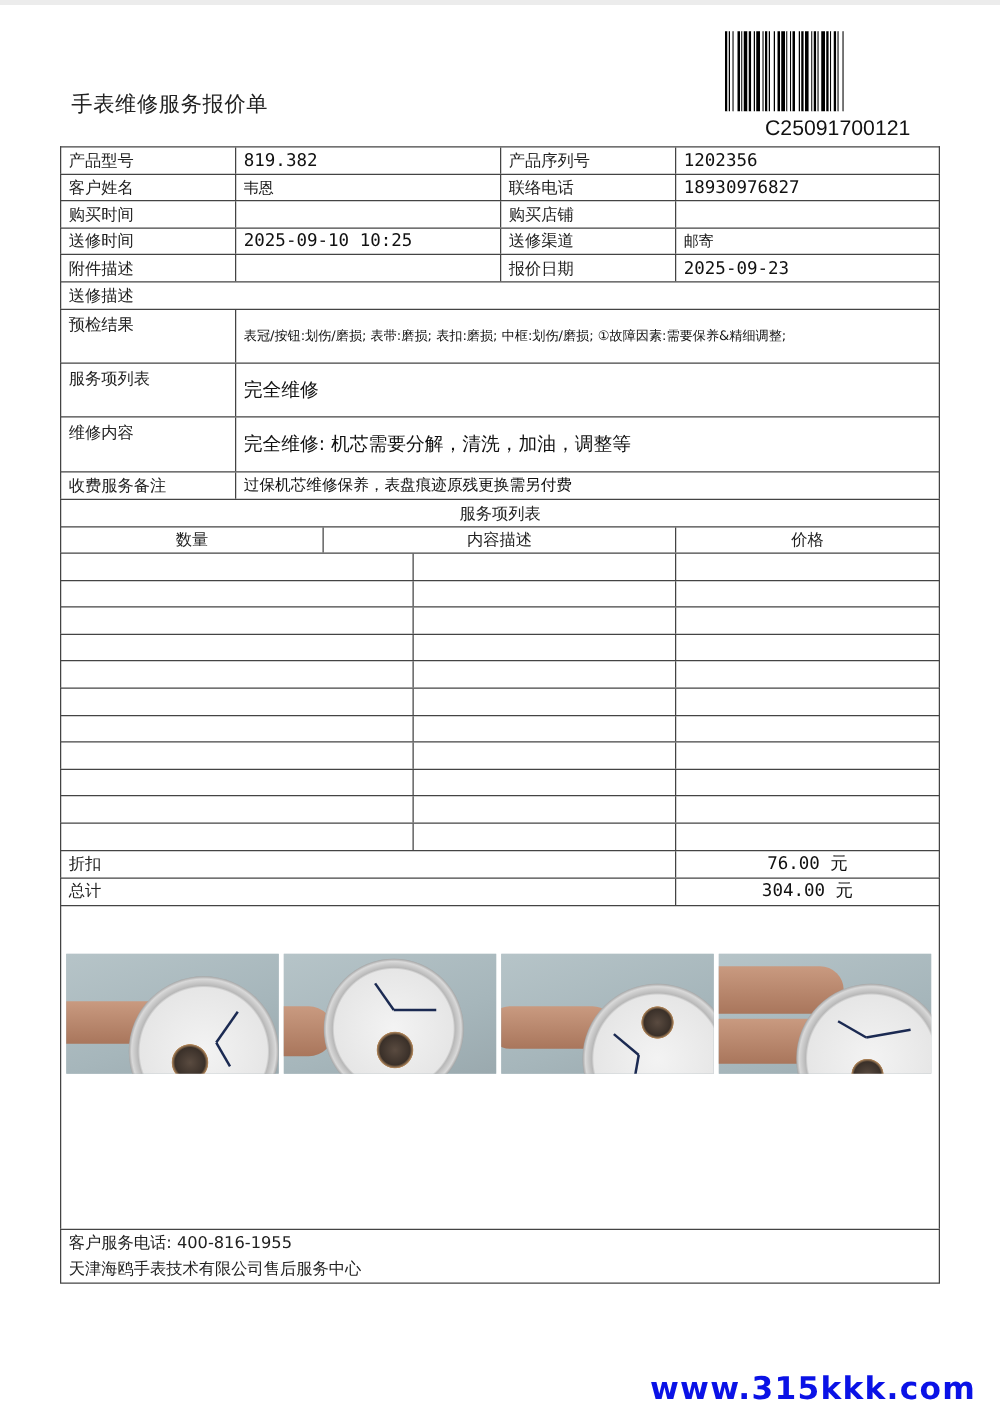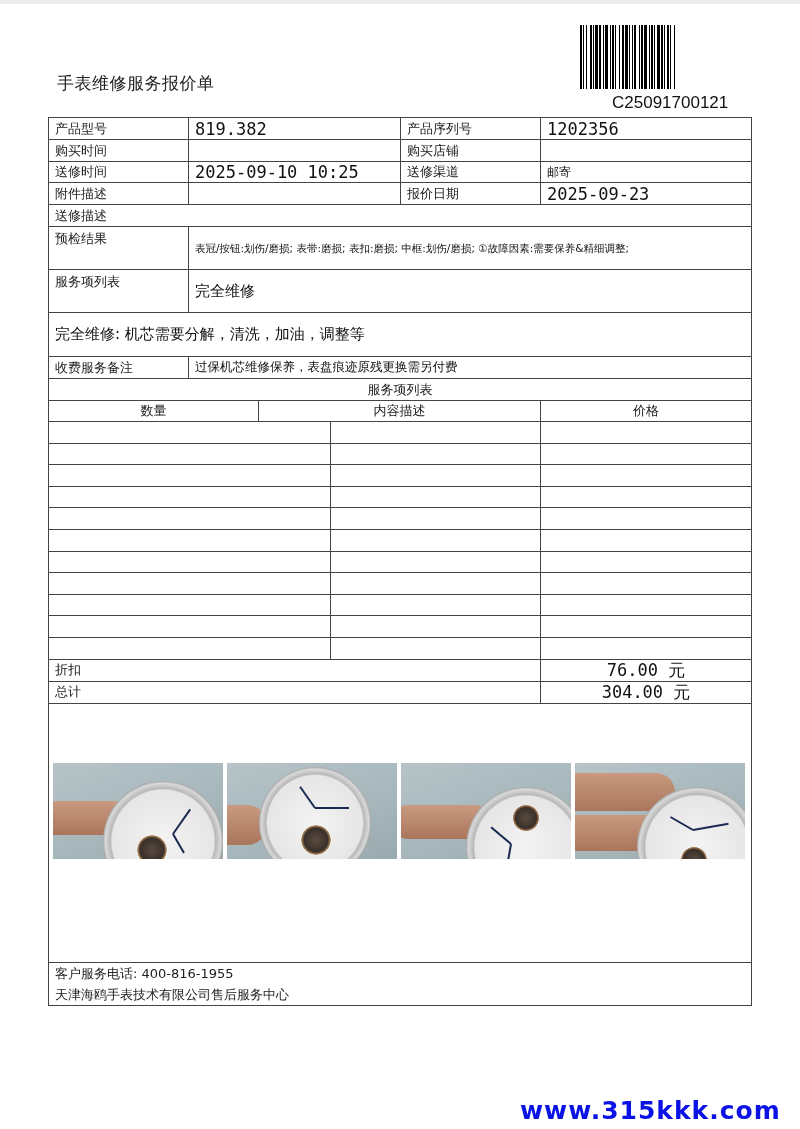--- a/index.html
+++ b/index.html
@@ -11,21 +11,21 @@
   .doc-title { position: absolute; left: 57px; top: 72px; font-size: 17px; color: #222; letter-spacing: 0.5px; }
   .barcode { position: absolute; left: 580px; top: 25px; width: 190px; height: 64px; display: flex; align-items: stretch; }
   .barcode span { display: block; background: #000; height: 100%; }
   .barcode-text { position: absolute; left: 612px; top: 93px; font-family: "Liberation Sans", sans-serif; font-size: 17px; color: #111; }
 
   .grid { position: absolute; left: 48px; top: 117px; width: 704px; }
   .row { position: relative; border-left: 1px solid #444; border-right: 1px solid #444; border-top: 1px solid #444; box-sizing: border-box; display: flex; }
   .cell { box-sizing: border-box; border-right: 1px solid #444; font-size: 12px; padding: 2px 6px; display: flex; align-items: center; white-space: nowrap; overflow: hidden; }
   .cell:last-child { border-right: none; }
   .label { font-size: 13px; color: #222; }
-  .mono { font-family: "DejaVu Sans Mono", "Liberation Mono", monospace; font-size: 17px; }
+  .mono { font-family: "DejaVu Sans Mono", "Liberation Mono", monospace; font-size: 14px; }
   .top-align { align-items: flex-start; padding-top: 3px; }
   .center { justify-content: center; }
   .big { font-size: 15px; }
   .small { font-size: 10.5px; line-height: 18px; white-space: normal; }
   .bottom-line { border-bottom: 1px solid #444; }
 
   .photos { position: absolute; left: 53px; top: 763px; display: flex; gap: 4px; }
   .photo { width: 170px; height: 96px; position: relative; overflow: hidden; background: #a9b8bd; }
   .photo .bg { position: absolute; inset: 0; background: linear-gradient(160deg, #b6c4c8 0%, #a6b6bb 60%, #9aa9ae 100%); }
   .photo .finger { position: absolute; border-radius: 40px; background: linear-gradient(180deg, #c99a80, #a9765c); }
@@ -109,20 +109,26 @@
 
 <div class="grid">
 
   <div class="row" style="height:22px">
     <div class="cell label" style="width:140px">产品型号</div>
     <div class="cell mono" style="width:212px">819.382</div>
     <div class="cell label" style="width:140px">产品序列号</div>
     <div class="cell mono" style="width:210px">1202356</div>
   </div>
 
+  <div class="row" style="height:21px">
+    <div class="cell label" style="width:140px">客户姓名</div>
+    <div class="cell" style="width:212px">韦恩</div>
+    <div class="cell label" style="width:140px">联络电话</div>
+    <div class="cell mono" style="width:210px">18930976827</div>
+  </div>
 
   <div class="row" style="height:22px">
     <div class="cell label" style="width:140px">购买时间</div>
     <div class="cell" style="width:212px"></div>
     <div class="cell label" style="width:140px">购买店铺</div>
     <div class="cell" style="width:210px"></div>
   </div>
 
   <div class="row" style="height:21px">
     <div class="cell label" style="width:140px">送修时间</div>
@@ -148,20 +154,21 @@
       <div class="small">表冠/按钮:划伤/磨损;  表带:磨损;  表扣:磨损;  中框:划伤/磨损;    ①故障因素:需要保养&amp;精细调整;</div>
     </div>
   </div>
 
   <div class="row" style="height:43px">
     <div class="cell label top-align" style="width:140px">服务项列表</div>
     <div class="cell big" style="width:562px">完全维修</div>
   </div>
 
   <div class="row" style="height:44px">
+    <div class="cell label top-align" style="width:140px">维修内容</div>
     <div class="cell big" style="width:562px">完全维修: 机芯需要分解，清洗，加油，调整等</div>
   </div>
 
   <div class="row" style="height:22px">
     <div class="cell label" style="width:140px">收费服务备注</div>
     <div class="cell" style="width:562px; font-size:12.5px">过保机芯维修保养，表盘痕迹原残更换需另付费</div>
   </div>
 
   <div class="row" style="height:22px">
     <div class="cell label center" style="width:702px">服务项列表</div>

